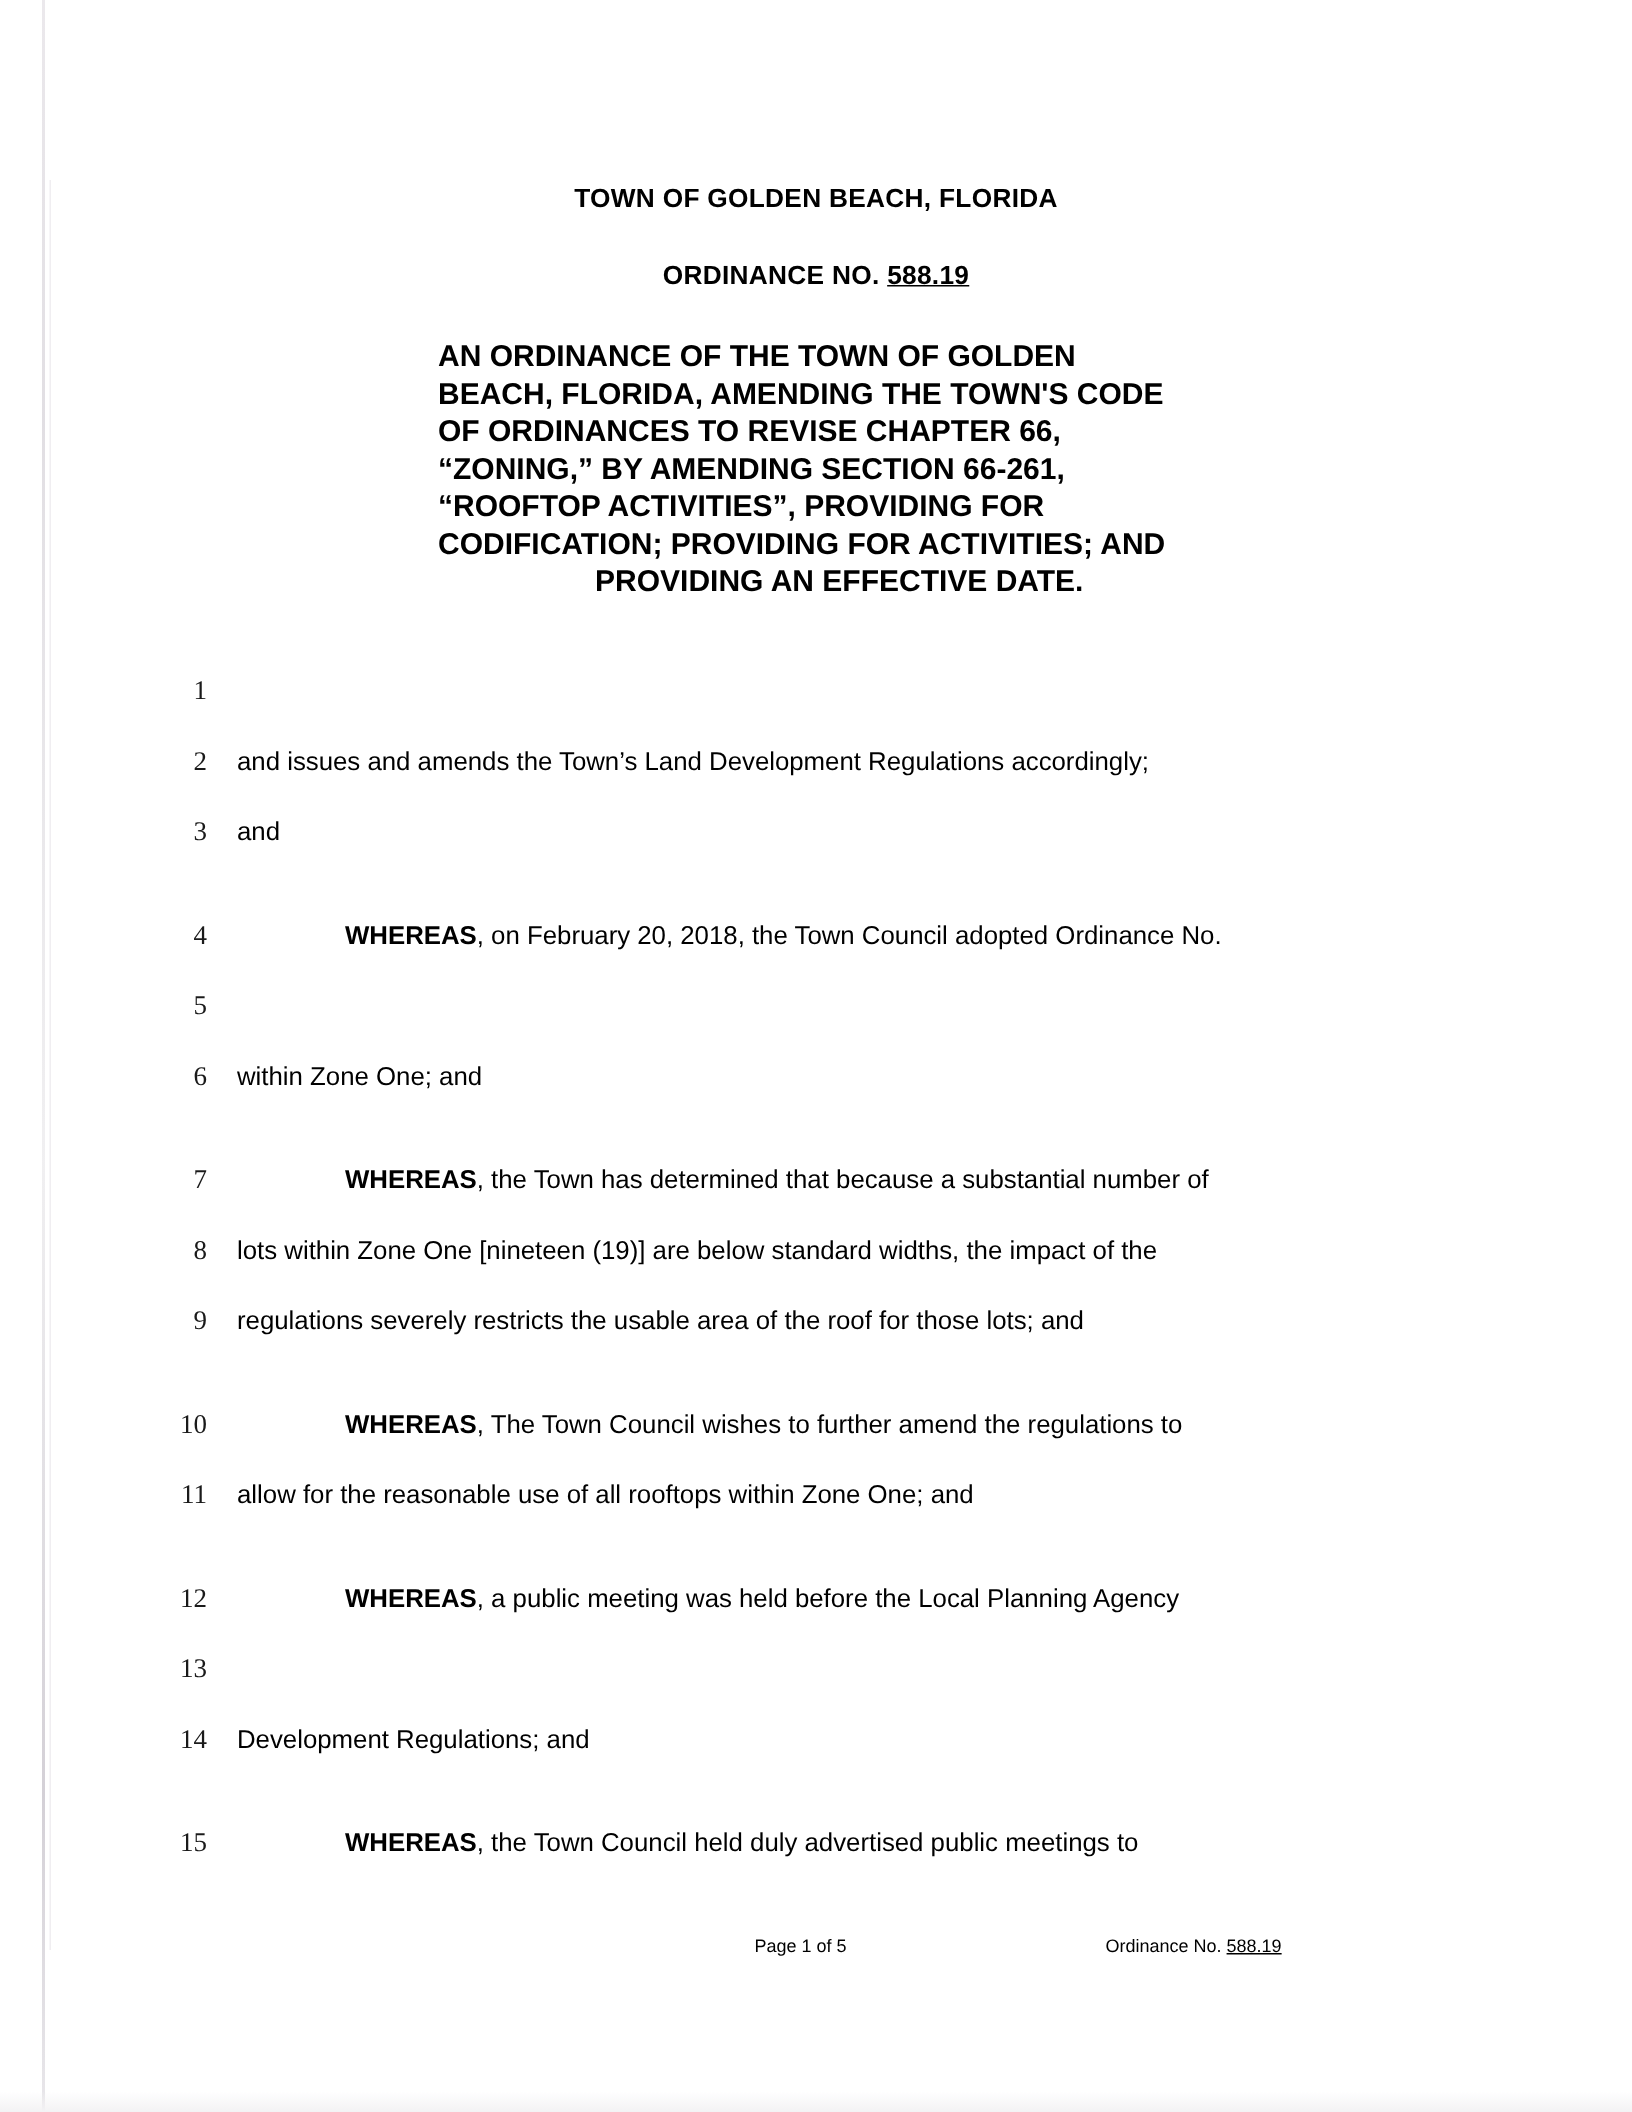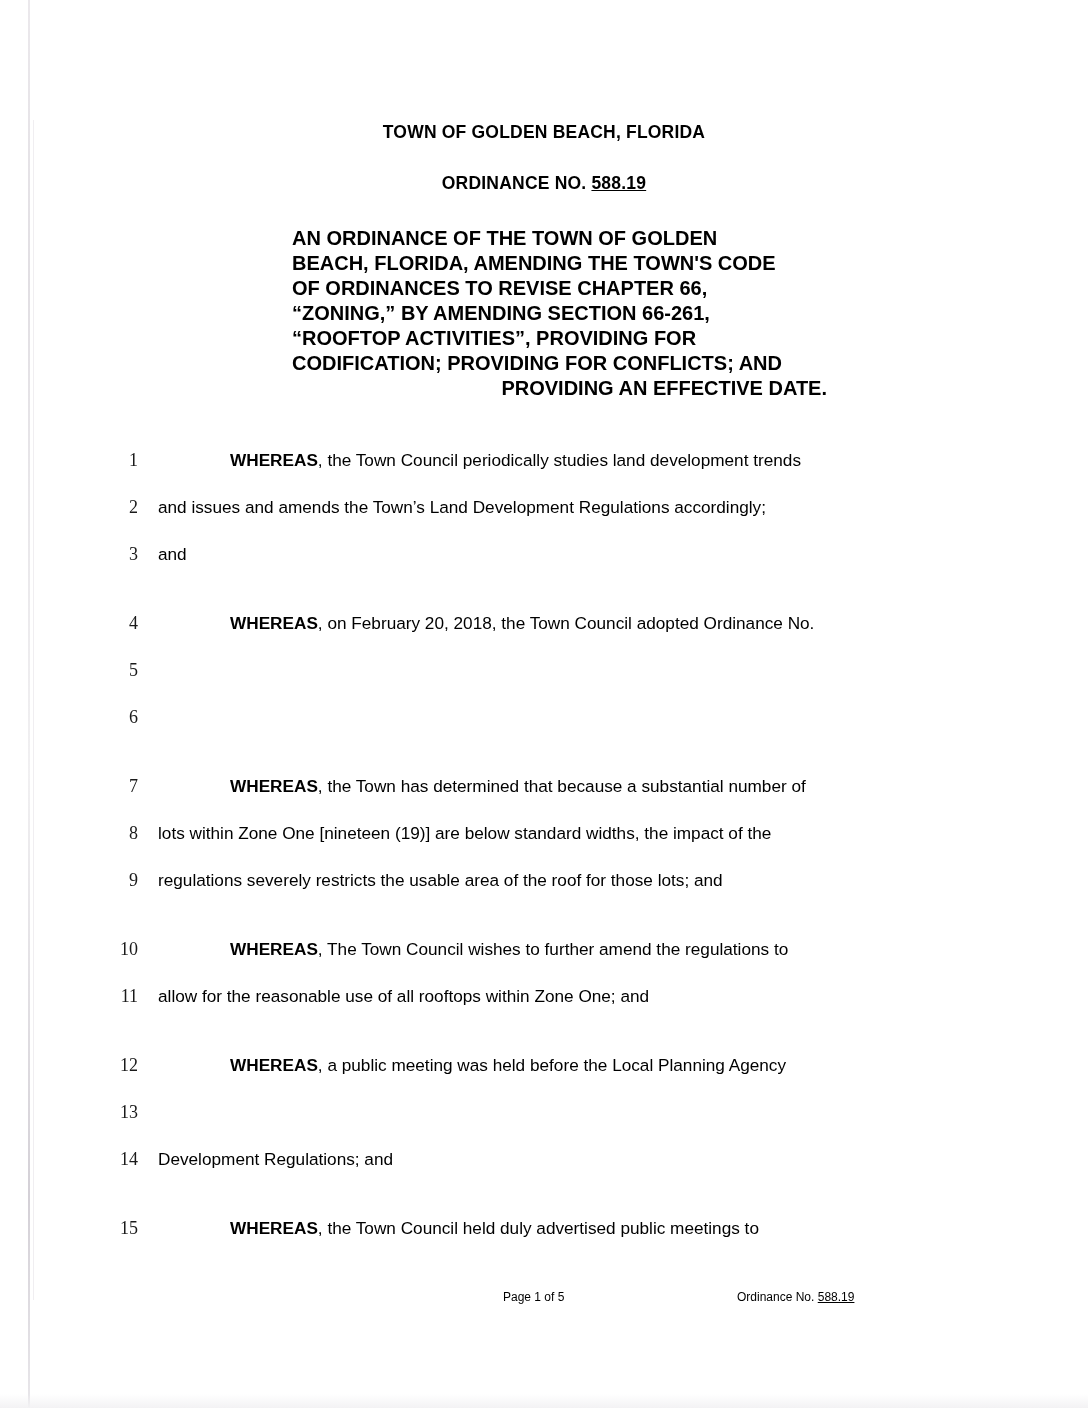--- a/index.html
+++ b/index.html
@@ -76,21 +76,21 @@
     font-weight: bold;
     font-size: 20px;
     line-height: 25px;
     text-align: justify;
     text-justify: inter-word;
   }
   .summary div {
     text-align: justify;
   }
   .summary div:last-child {
-    text-align: right;
+    text-align: center;
   }
 
   .body-area {
     position: relative;
     margin-top: 36px;
   }
 
   .para {
     position: relative;
     margin-bottom: 22px;
@@ -163,32 +163,29 @@
     <div class="heading-block title-2">
       <span>ORDINANCE NO. </span><span class="underline">588.19</span>
     </div>
 
     <div class="summary">
       <div>AN ORDINANCE OF THE TOWN OF GOLDEN</div>
       <div>BEACH, FLORIDA, AMENDING THE TOWN'S CODE</div>
       <div>OF ORDINANCES TO REVISE CHAPTER 66,</div>
       <div>“ZONING,” BY AMENDING SECTION 66-261,</div>
       <div>“ROOFTOP ACTIVITIES”, PROVIDING FOR</div>
-      <div>CODIFICATION; PROVIDING FOR CONFLICTS; AND</div>
+      <div>CODIFICATION; PROVIDING FOR ACTIVITIES; AND</div>
       <div>PROVIDING AN EFFECTIVE DATE.</div>
     </div>
 
     <div class="body-area">
 
       <div class="para">
         <div class="line">
           <span class="line-no">1</span>
-          <span class="line-text indent">
-            <span style="display:inline-block;width:72px;"></span><b>WHEREAS</b><span>, the Town Council periodically studies land development trends</span>
-          </span>
         </div>
         <div class="line">
           <span class="line-no">2</span>
           <span class="line-text">and issues and amends the Town’s Land Development Regulations accordingly;</span>
         </div>
         <div class="line">
           <span class="line-no">3</span>
           <span class="line-text">and</span>
         </div>
       </div>
@@ -198,20 +195,21 @@
           <span class="line-no">4</span>
           <span class="line-text indent">
             <span style="display:inline-block;width:72px;"></span><b>WHEREAS</b><span>, on February 20, 2018, the Town Council adopted Ordinance No.</span>
           </span>
         </div>
         <div class="line">
           <span class="line-no">5</span>
         </div>
         <div class="line">
           <span class="line-no">6</span>
+          <span class="line-text">within Zone One; and</span>
         </div>
       </div>
 
       <div class="para">
         <div class="line">
           <span class="line-no">7</span>
           <span class="line-text indent">
             <span style="display:inline-block;width:72px;"></span><b>WHEREAS</b><span>, the Town has determined that because a substantial number of</span>
           </span>
         </div>

